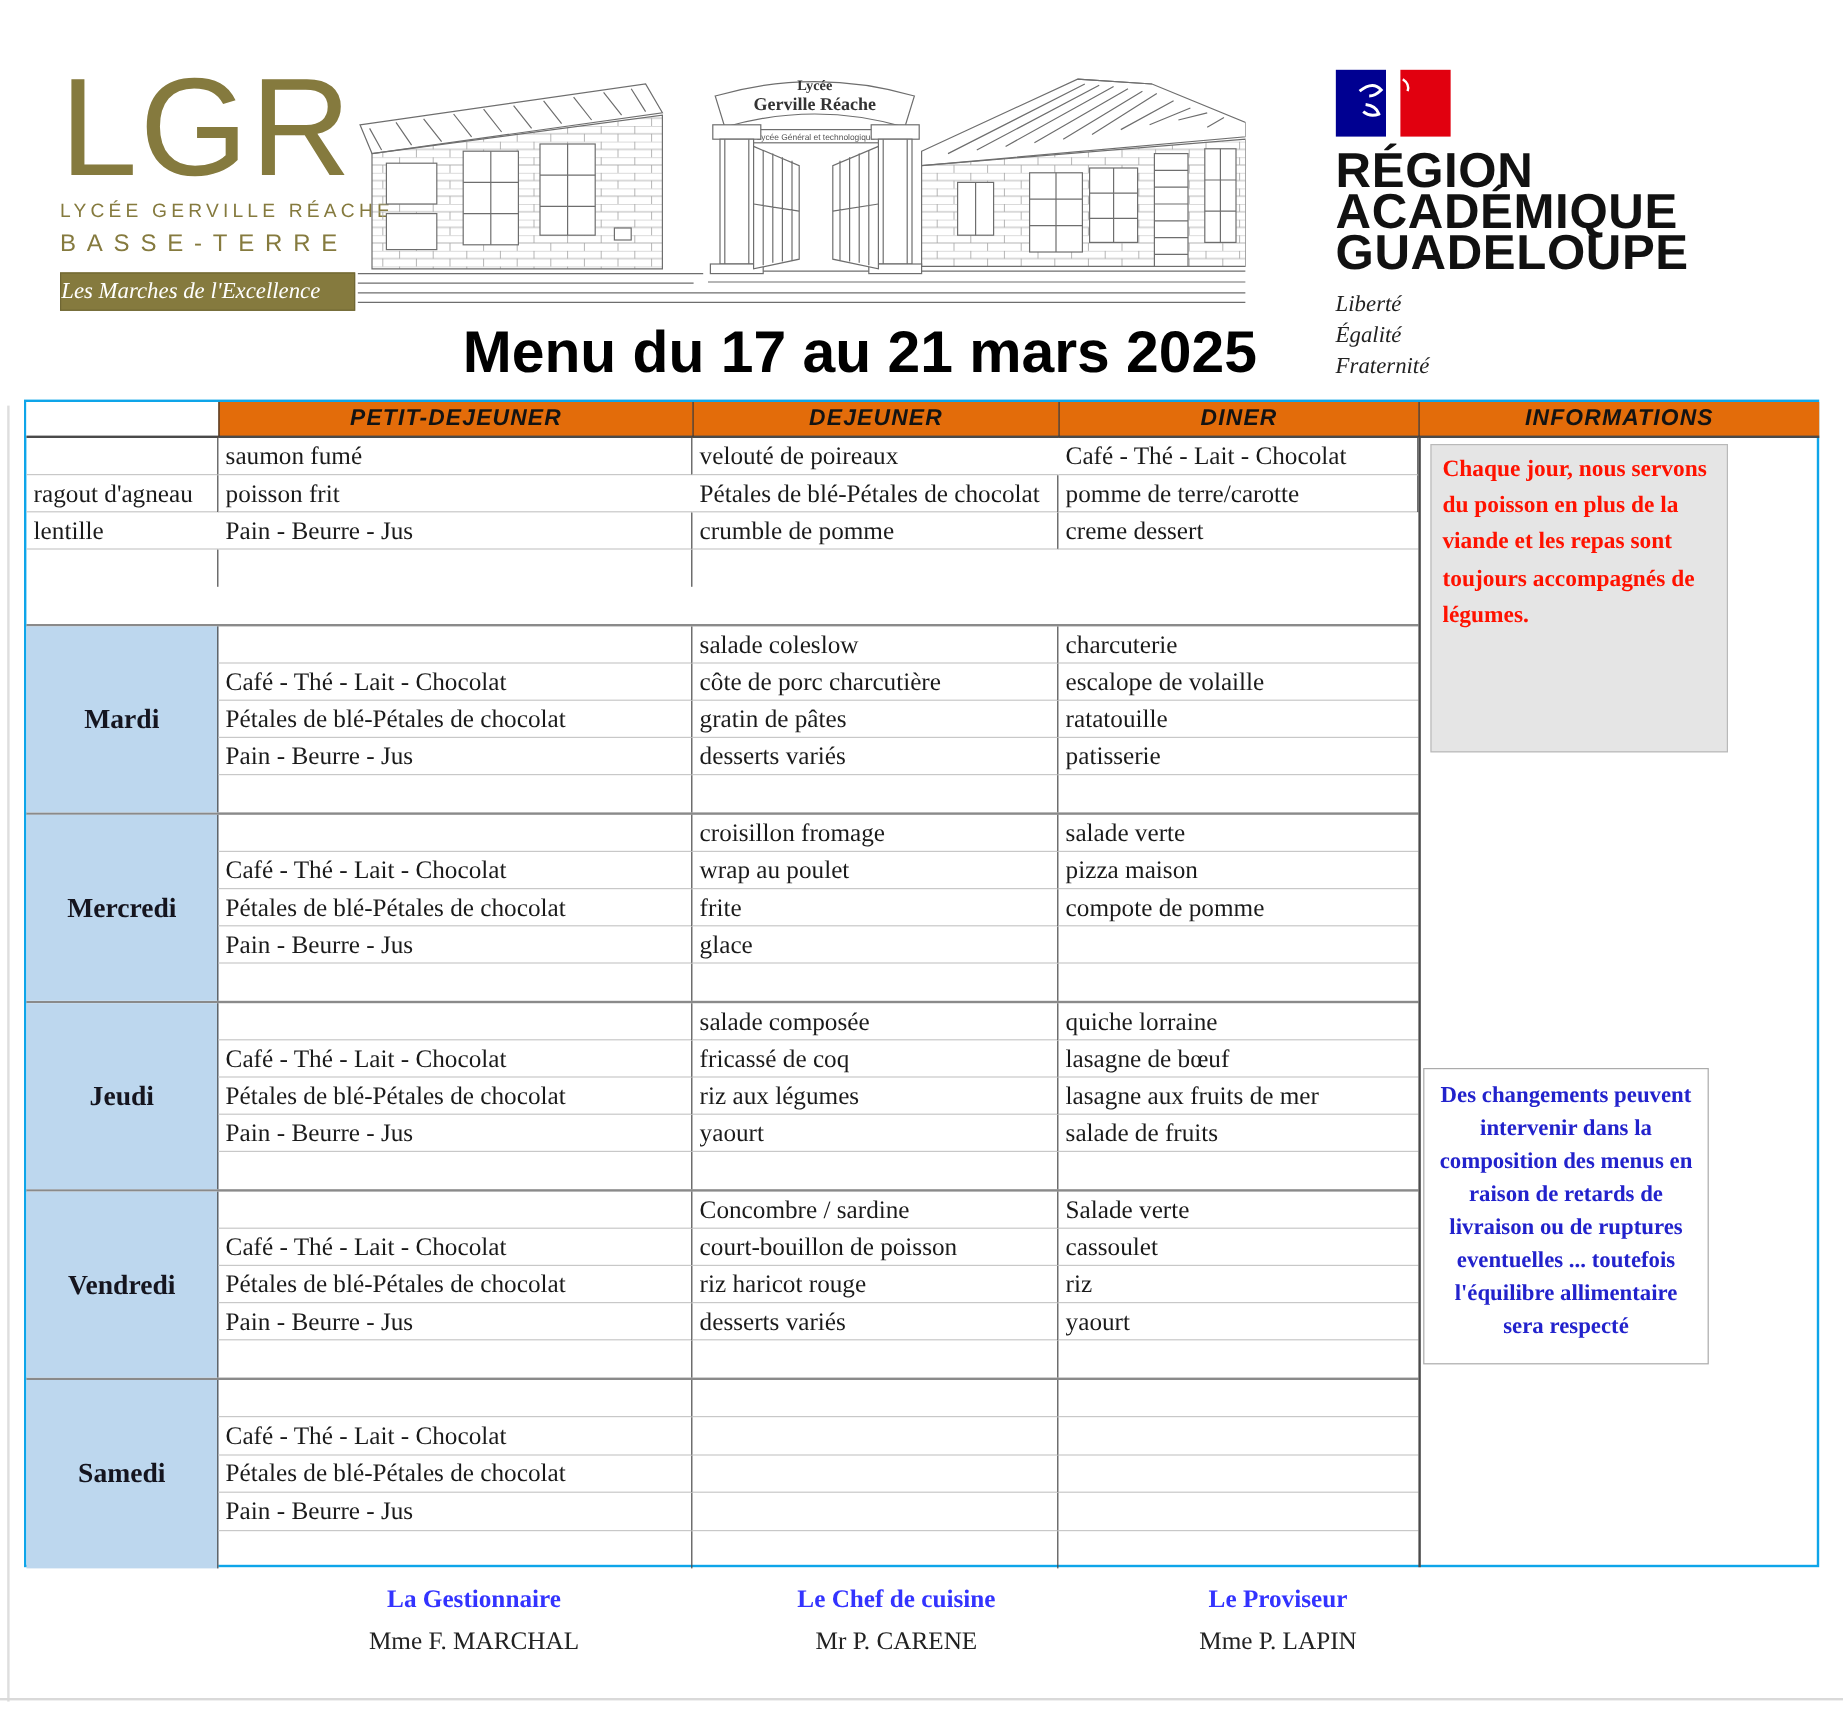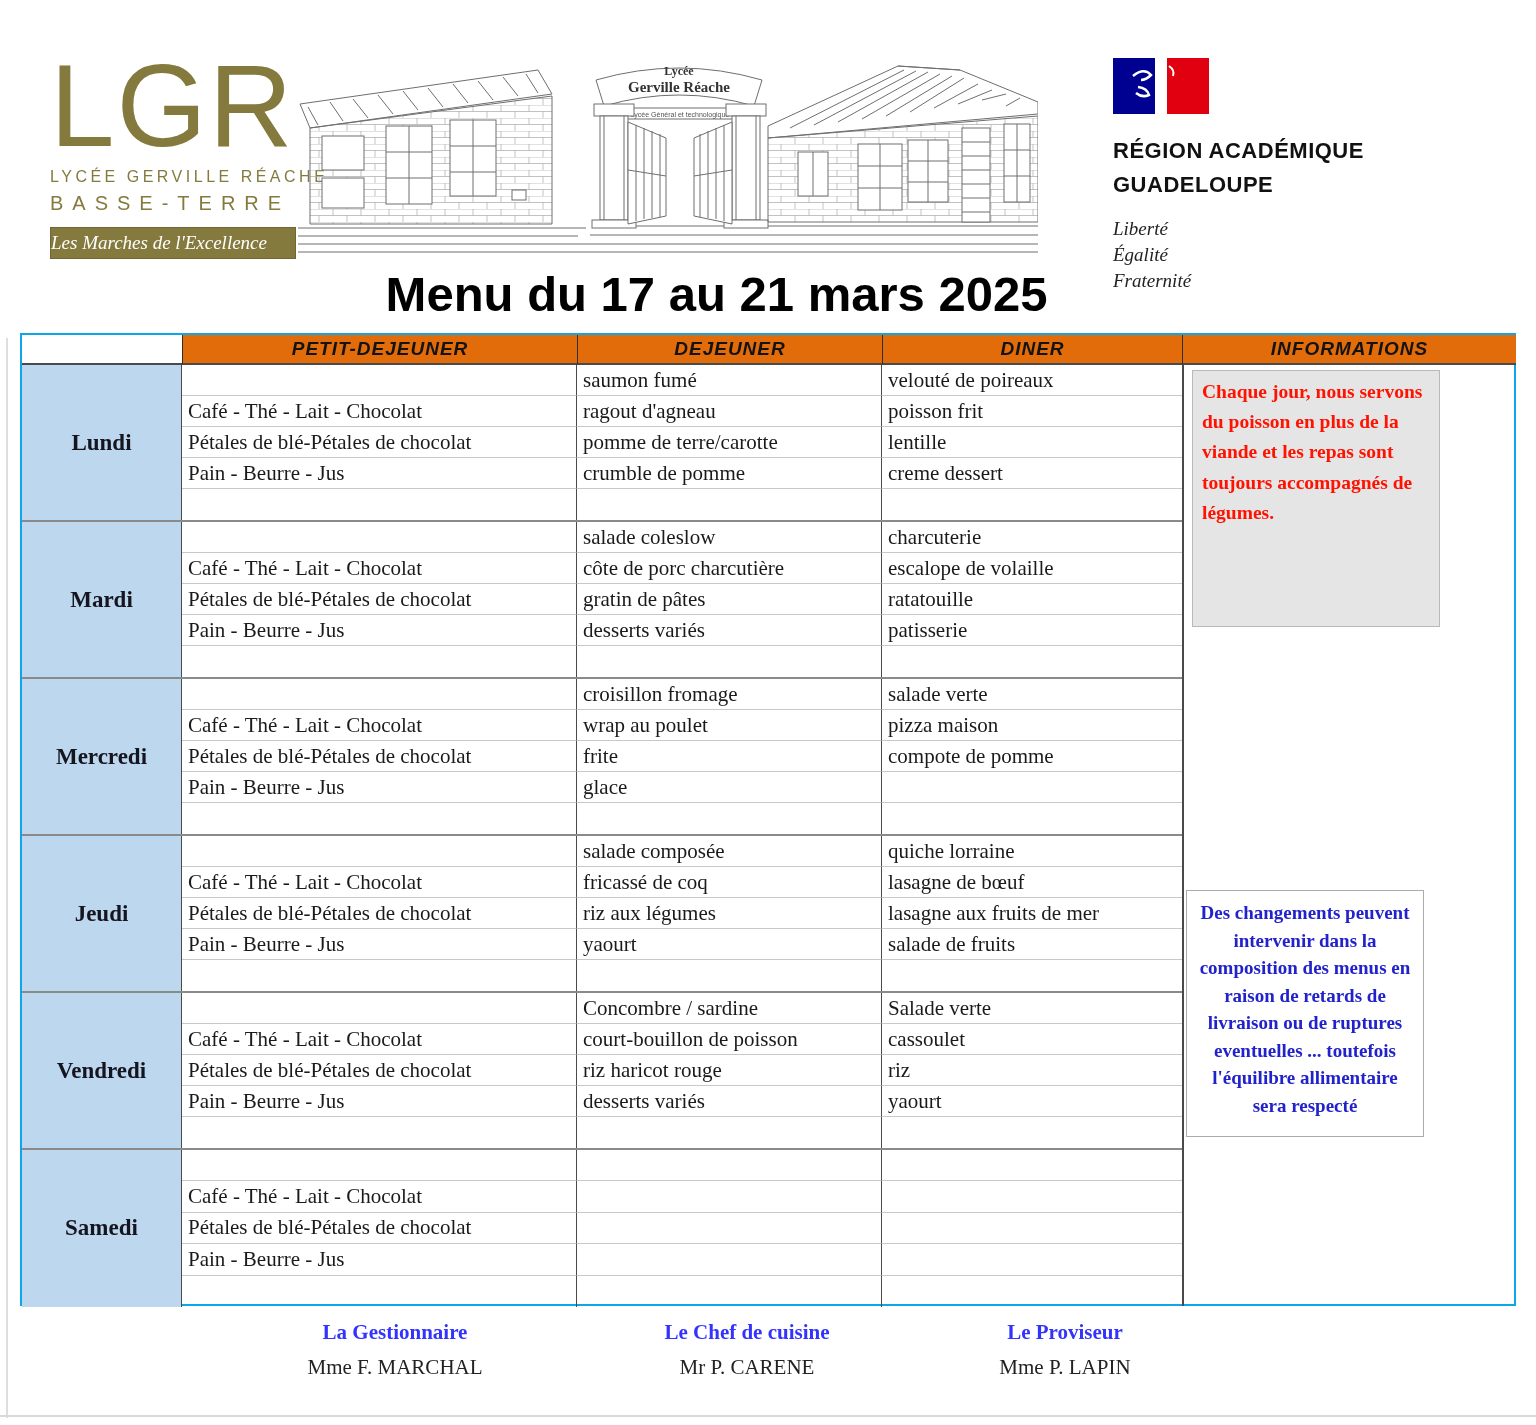--- a/index.html
+++ b/index.html
@@ -15,21 +15,21 @@
   .lgr-line2{font-family:"Liberation Sans",sans-serif;font-size:20px;letter-spacing:9px;
              font-weight:500;margin-top:6px;}
   .lgr-banner{margin-top:12px;background:#857A3E;color:#fff;height:30px;line-height:30px;
               font-style:italic;font-size:19px;border:1px solid #6f6633;}
 
   .building{position:absolute;left:298px;top:40px;width:740px;height:218px;}
 
   .region{position:absolute;left:1113px;top:58px;width:420px;
           font-family:"Liberation Sans",sans-serif;color:#111;}
   .region-flag{width:96px;height:56px;}
-  .region-name{font-size:22px;font-weight:700;letter-spacing:0.5px;line-height:34px;margin-top:16px;}
+  .region-name{font-size:41px;font-weight:700;letter-spacing:0.5px;line-height:34px;margin-top:6px;}
   .region-motto{font-family:"Liberation Serif",serif;font-style:italic;font-size:19px;
                 line-height:26px;margin-top:14px;color:#222;}
 
   
   .menu-title{position:absolute;left:0;top:266px;width:1433px;text-align:center;
               font-family:"Liberation Sans",sans-serif;font-weight:700;font-size:49px;color:#000;}
 
   
   .menu-table{position:absolute;left:20px;top:333px;width:1496px;height:973px;
               border:2px solid #0ea5e9;box-sizing:border-box;}
@@ -170,21 +170,20 @@
       <div class="th">PETIT-DEJEUNER</div>
       <div class="th">DEJEUNER</div>
       <div class="th">DINER</div>
       <div class="th">INFORMATIONS</div>
     </div>
 
     <div class="tbody">
       <div class="days-wrap">
 
         <div class="day-block">
-          <div class="day-cell">Lundi</div>
           <div class="mcell"></div>
           <div class="mcell">saumon fumé</div>
           <div class="mcell c-last">velouté de poireaux</div>
           <div class="mcell">Café - Thé - Lait - Chocolat</div>
           <div class="mcell">ragout d'agneau</div>
           <div class="mcell c-last">poisson frit</div>
           <div class="mcell">Pétales de blé-Pétales de chocolat</div>
           <div class="mcell">pomme de terre/carotte</div>
           <div class="mcell c-last">lentille</div>
           <div class="mcell">Pain - Beurre - Jus</div>

